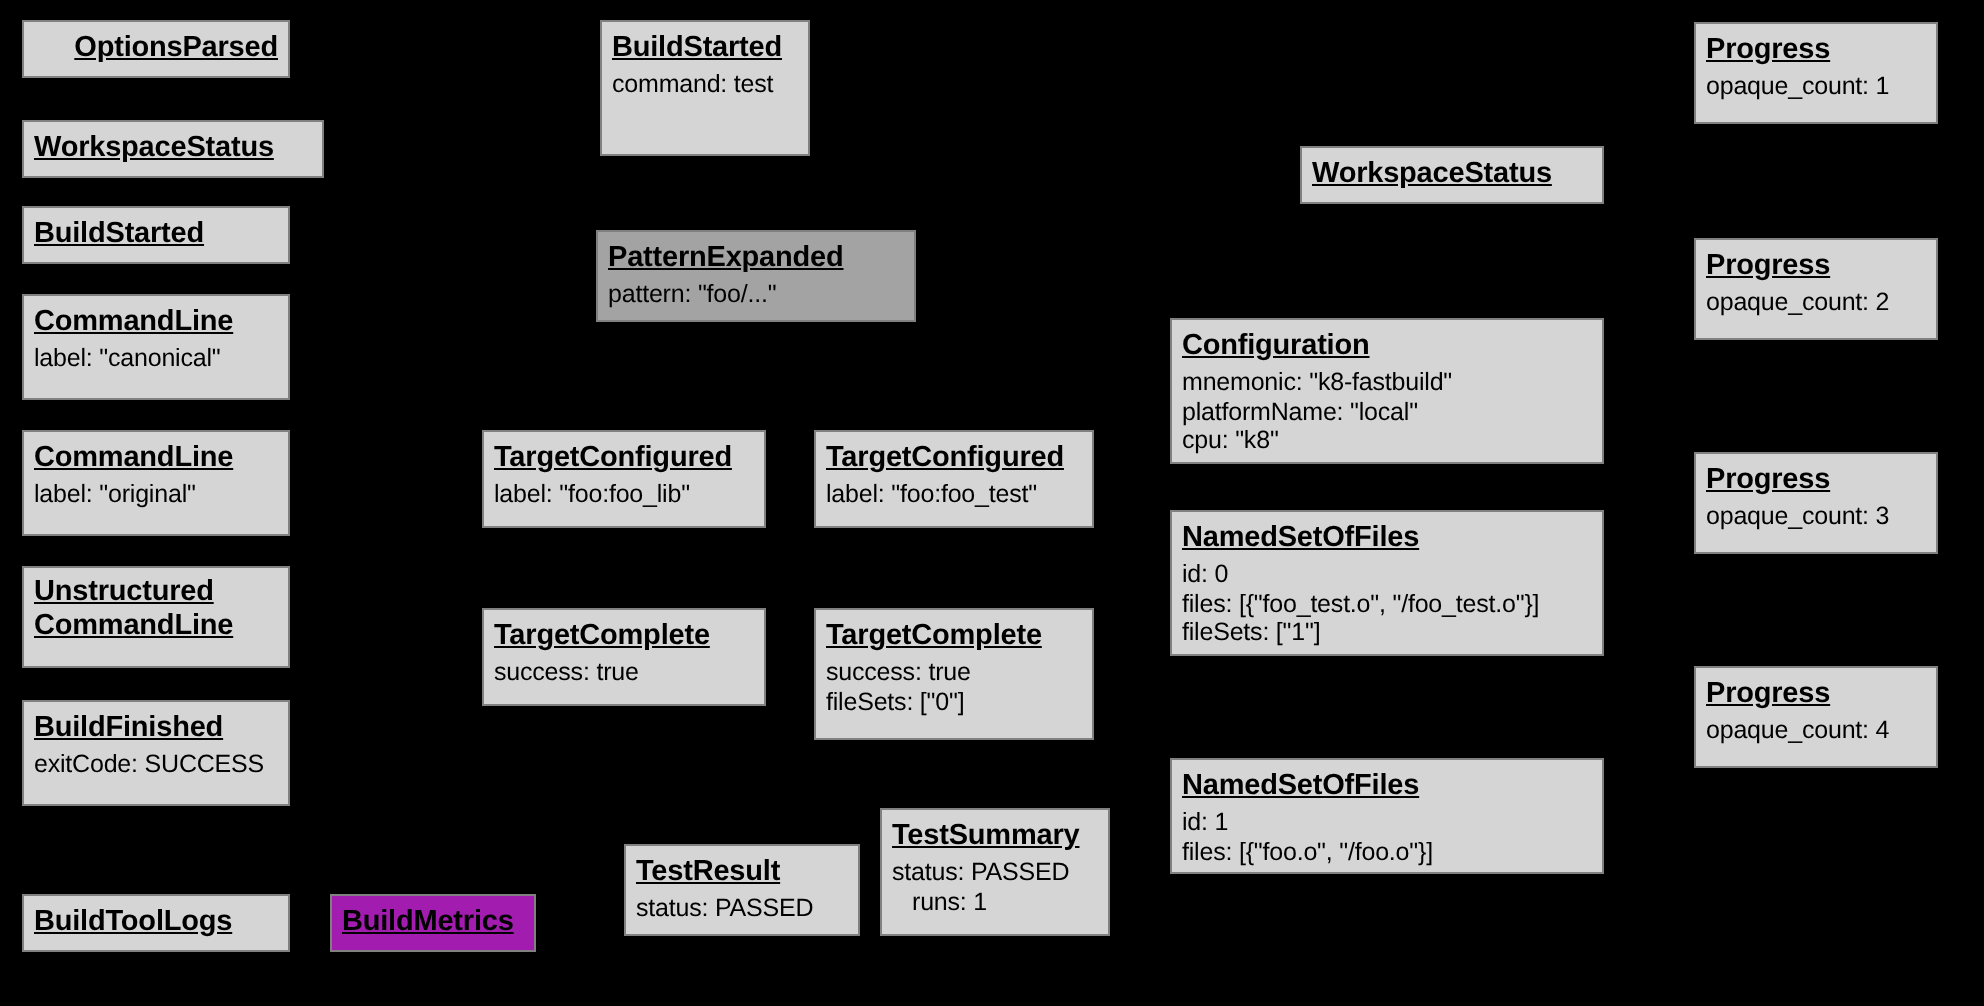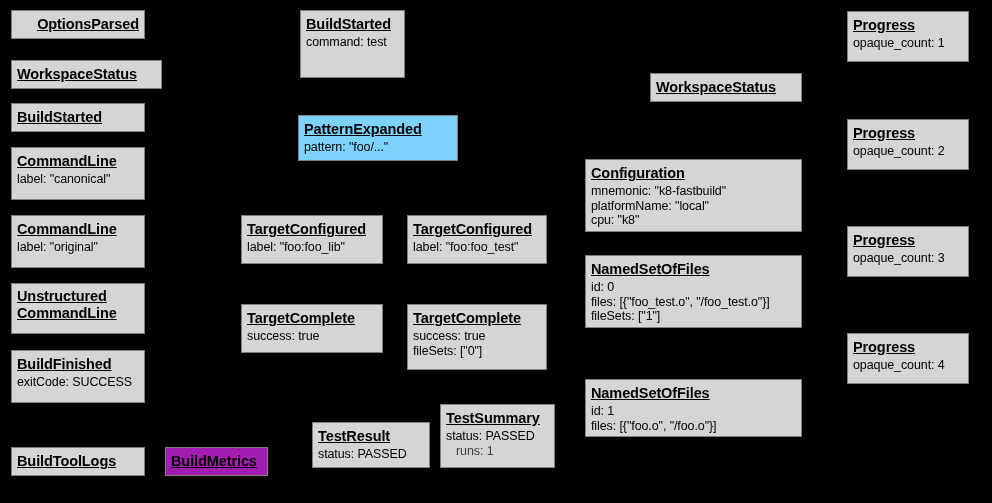--- a/index.html
+++ b/index.html
@@ -58,42 +58,42 @@
     <div class="node" style="left: 11px; top: 283px; width: 134px; height: 51px; background: rgb(213, 213, 213); border-color: rgb(128, 128, 128);"><div class="node-title" style="color: rgb(0, 0, 0);">Unstructured
 CommandLine</div></div>
     <div class="node" style="left: 11px; top: 350px; width: 134px; height: 53px; background: rgb(213, 213, 213); border-color: rgb(128, 128, 128);"><div class="node-title" style="color: rgb(0, 0, 0);">BuildFinished</div><div class="node-fields">
         <div class="node-field" style="color: rgb(0, 0, 0);">exitCode: SUCCESS</div>
       </div></div>
     <div class="node" style="left: 11px; top: 447px; width: 134px; height: 29px; background: rgb(213, 213, 213); border-color: rgb(128, 128, 128);"><div class="node-title" style="color: rgb(0, 0, 0);">BuildToolLogs</div></div>
     <div class="node" style="left: 165px; top: 447px; width: 103px; height: 29px; background: #a21caf; border-color: rgb(128, 128, 128);"><div class="node-title" style="color: rgb(0, 0, 0);">BuildMetrics</div></div>
     <div class="node" style="left: 300px; top: 10px; width: 105px; height: 68px; background: rgb(213, 213, 213); border-color: rgb(128, 128, 128);"><div class="node-title" style="color: rgb(0, 0, 0);">BuildStarted</div><div class="node-fields">
         <div class="node-field" style="color: rgb(0, 0, 0);">command: test</div>
       </div></div>
-    <div class="node" style="left: 298px; top: 115px; width: 160px; height: 46px; background: #7dd3fc; border-color: rgb(128, 128, 128);"><div class="node-title" style="color: rgb(0, 0, 0);">PatternExpanded</div><div class="node-fields">
+    <div class="node" style="left: 298px; top: 115px; width: 160px; height: 46px; background: #a3a3a3; border-color: rgb(128, 128, 128);"><div class="node-title" style="color: rgb(0, 0, 0);">PatternExpanded</div><div class="node-fields">
         <div class="node-field" style="color: rgb(0, 0, 0);">pattern: "foo/..."</div>
       </div></div>
     <div class="node" style="left: 241px; top: 215px; width: 142px; height: 49px; background: rgb(213, 213, 213); border-color: rgb(128, 128, 128);"><div class="node-title" style="color: rgb(0, 0, 0);">TargetConfigured</div><div class="node-fields">
         <div class="node-field" style="color: rgb(0, 0, 0);">label: "foo:foo_lib"</div>
       </div></div>
     <div class="node" style="left: 407px; top: 215px; width: 140px; height: 49px; background: rgb(213, 213, 213); border-color: rgb(128, 128, 128);"><div class="node-title" style="color: rgb(0, 0, 0);">TargetConfigured</div><div class="node-fields">
         <div class="node-field" style="color: rgb(0, 0, 0);">label: "foo:foo_test"</div>
       </div></div>
     <div class="node" style="left: 241px; top: 304px; width: 142px; height: 49px; background: rgb(213, 213, 213); border-color: rgb(128, 128, 128);"><div class="node-title" style="color: rgb(0, 0, 0);">TargetComplete</div><div class="node-fields">
         <div class="node-field" style="color: rgb(0, 0, 0);">success: true</div>
       </div></div>
     <div class="node" style="left: 407px; top: 304px; width: 140px; height: 66px; background: rgb(213, 213, 213); border-color: rgb(128, 128, 128);"><div class="node-title" style="color: rgb(0, 0, 0);">TargetComplete</div><div class="node-fields">
         <div class="node-field" style="color: rgb(0, 0, 0);">success: true</div>
         <div class="node-field" style="color: rgb(0, 0, 0);">fileSets: ["0"]</div>
       </div></div>
     <div class="node" style="left: 312px; top: 422px; width: 118px; height: 46px; background: rgb(213, 213, 213); border-color: rgb(128, 128, 128);"><div class="node-title" style="color: rgb(0, 0, 0);">TestResult</div><div class="node-fields">
         <div class="node-field" style="color: rgb(0, 0, 0);">status: PASSED</div>
       </div></div>
     <div class="node" style="left: 440px; top: 404px; width: 115px; height: 64px; background: rgb(213, 213, 213); border-color: rgb(128, 128, 128);"><div class="node-title" style="color: rgb(0, 0, 0);">TestSummary</div><div class="node-fields">
         <div class="node-field" style="color: rgb(0, 0, 0);">status: PASSED</div>
-        <div class="node-field" style="color: #404040; padding-left: 10px;">runs: 1</div>
+        <div class="node-field" style="color: #000000; padding-left: 10px;">runs: 1</div>
       </div></div>
     <div class="node" style="left: 650px; top: 73px; width: 152px; height: 29px; background: rgb(213, 213, 213); border-color: rgb(128, 128, 128);"><div class="node-title" style="color: rgb(0, 0, 0);">WorkspaceStatus</div></div>
     <div class="node" style="left: 585px; top: 159px; width: 217px; height: 73px; background: rgb(213, 213, 213); border-color: rgb(128, 128, 128);"><div class="node-title" style="color: rgb(0, 0, 0);">Configuration</div><div class="node-fields">
         <div class="node-field" style="color: rgb(0, 0, 0);">mnemonic: "k8-fastbuild"</div>
         <div class="node-field" style="color: rgb(0, 0, 0);">platformName: "local"</div>
         <div class="node-field" style="color: rgb(0, 0, 0);">cpu: "k8"</div>
       </div></div>
     <div class="node" style="left: 585px; top: 255px; width: 217px; height: 73px; background: rgb(213, 213, 213); border-color: rgb(128, 128, 128);"><div class="node-title" style="color: rgb(0, 0, 0);">NamedSetOfFiles</div><div class="node-fields">
         <div class="node-field" style="color: rgb(0, 0, 0);">id: 0</div>
         <div class="node-field" style="color: rgb(0, 0, 0);">files: [{"foo_test.o", "/foo_test.o"}]</div>

